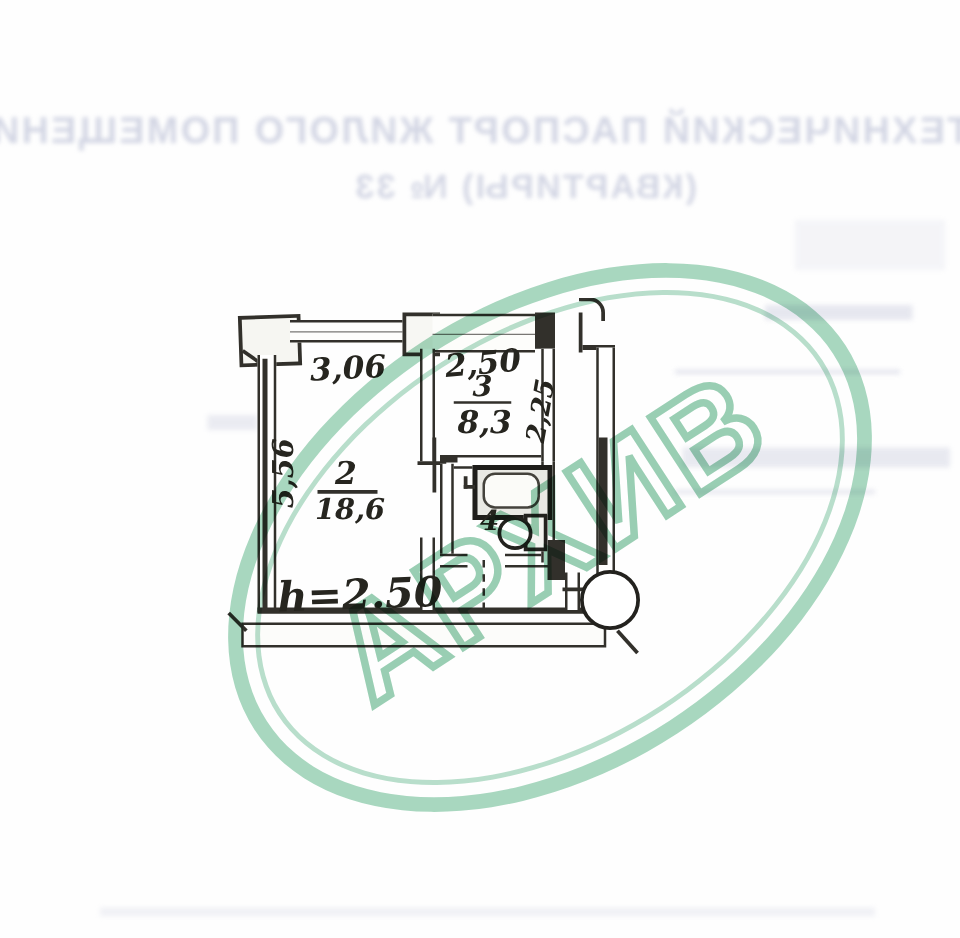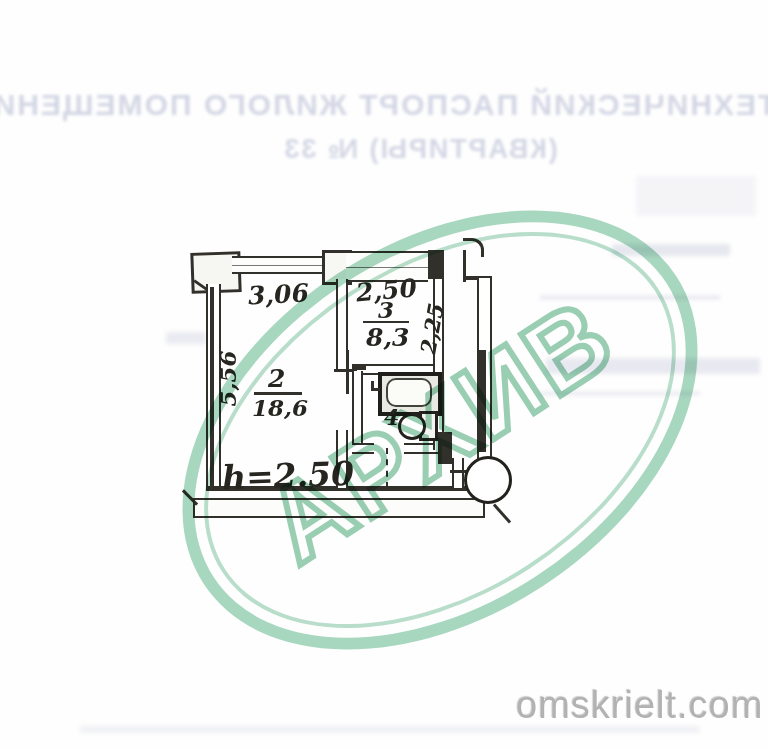--- a/index.html
+++ b/index.html
@@ -114,15 +114,14 @@
 
     <div class="dim" style="left:222px;top:456px;font-size:33px;transform:rotate(-2deg);">h=2.50</div>
   </div>
 
   <div class="wm">
     <div class="wm-ring-outer"></div>
     <div class="wm-ring-inner"></div>
     <div class="wm-text">АРХИВ</div>
   </div>
 
-  <div class="credit">omskrielt.com</div>
 
 </div>
 
 </body></html>

